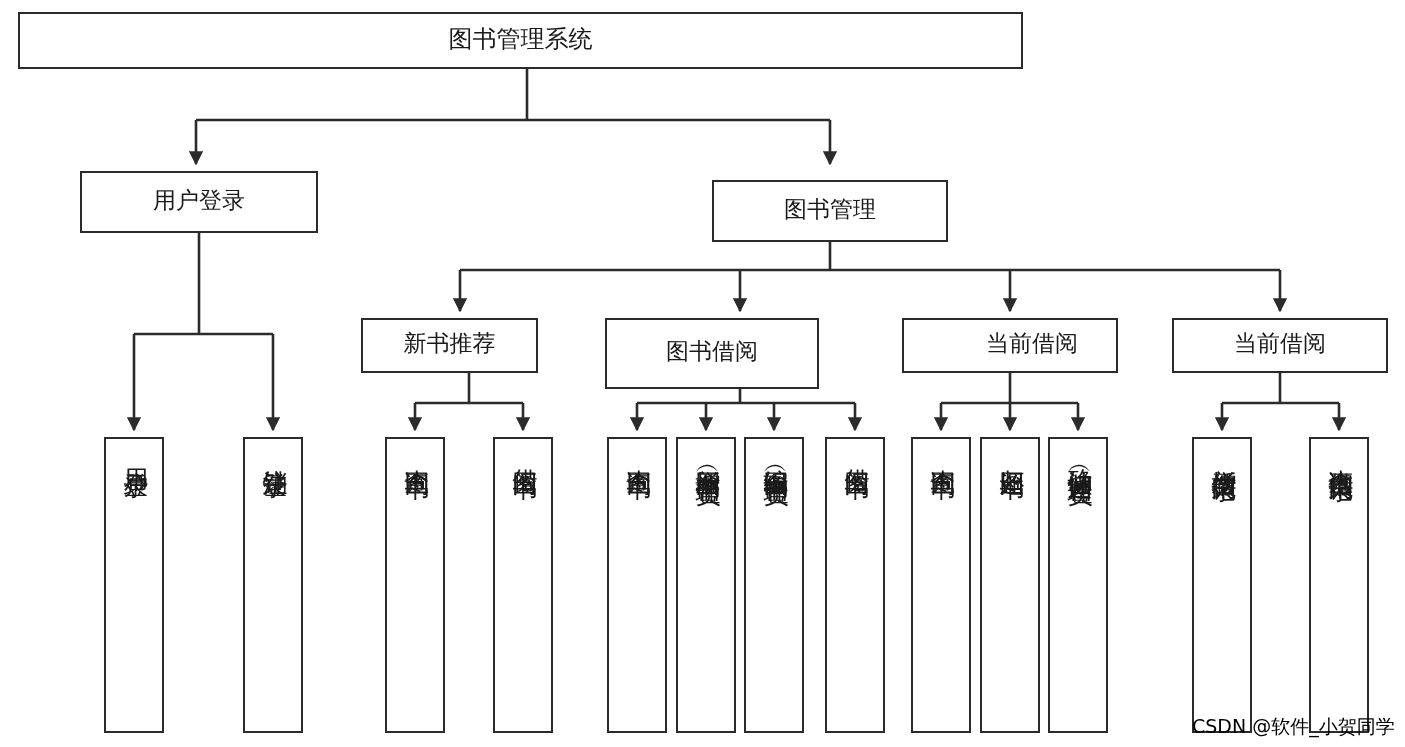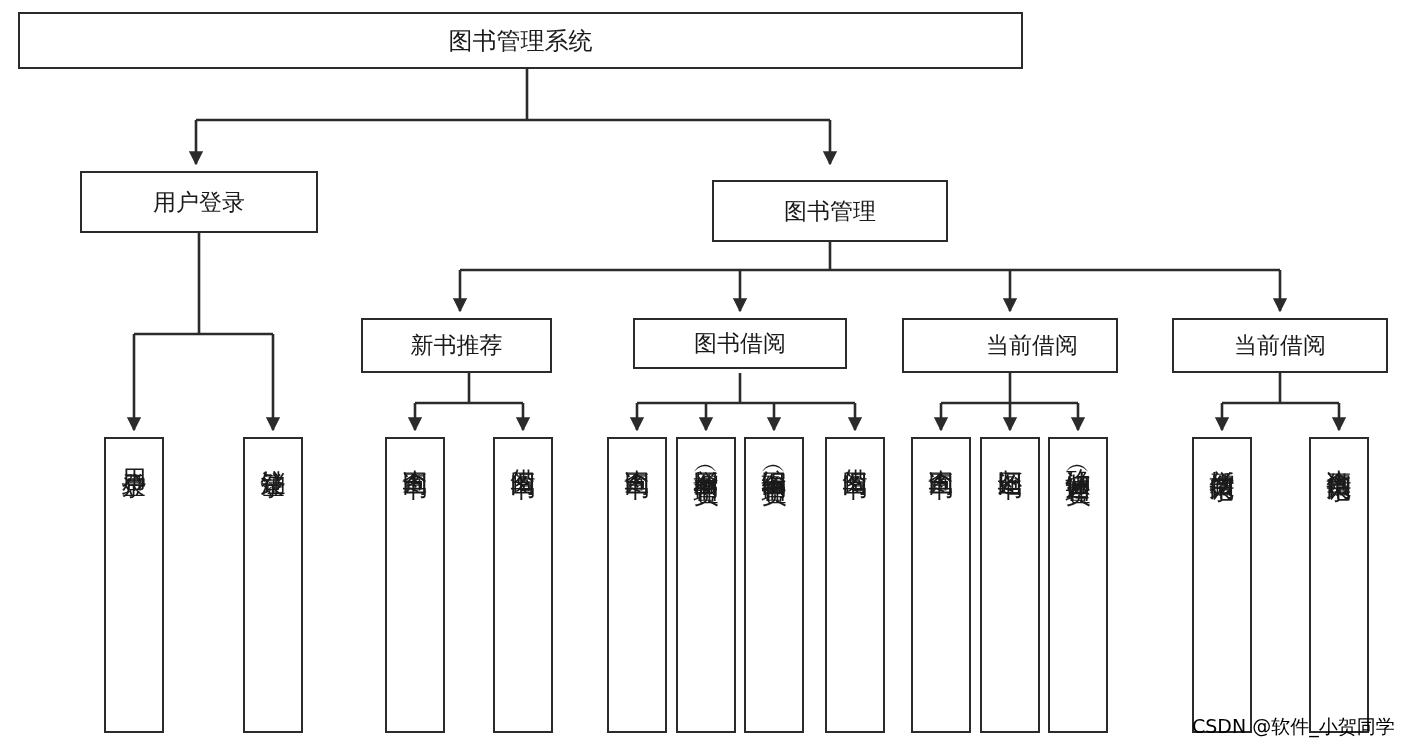--- a/index.html
+++ b/index.html
@@ -34,20 +34,21 @@
     display: flex;
     align-items: center;
     justify-content: center;
     color: #1a1a1a;
   }
   .node-label {
     display: block;
     text-align: right;
     line-height: 1.25;
     white-space: nowrap;
+    font-family: Liberation Mono, monospace;
   }
   
   .h-node .node-label {
     font-size: 23px;
     writing-mode: horizontal-tb;
   }
   .root .node-label {
     font-size: 24px;
   }
   
@@ -134,25 +135,25 @@
   </div>
 
   <div class="node h-node" style="left:80px; top:171px; width:238px; height:62px;">
     <span class="node-label">用户登录</span>
   </div>
 
   <div class="node h-node" style="left:712px; top:180px; width:236px; height:62px;">
     <span class="node-label">图书管理</span>
   </div>
 
-  <div class="node h-node" style="left:361px; top:318px; width:191px; height:55px;">
+  <div class="node h-node" style="left:361px; top:318px; width:177px; height:55px;">
     <span class="node-label">新书推荐</span>
   </div>
 
-  <div class="node h-node" style="left:633px; top:318px; width:214px; height:51px;">
+  <div class="node h-node" style="left:605px; top:318px; width:214px; height:71px;">
     <span class="node-label">图书借阅</span>
   </div>
 
   <div class="node h-node" style="left:902px; top:318px; width:216px; height:55px;padding-left:44px;">
     <span class="node-label">当前借阅</span>
   </div>
 
   <div class="node h-node" style="left:1172px; top:318px; width:216px; height:55px;">
     <span class="node-label">当前借阅</span>
   </div>

